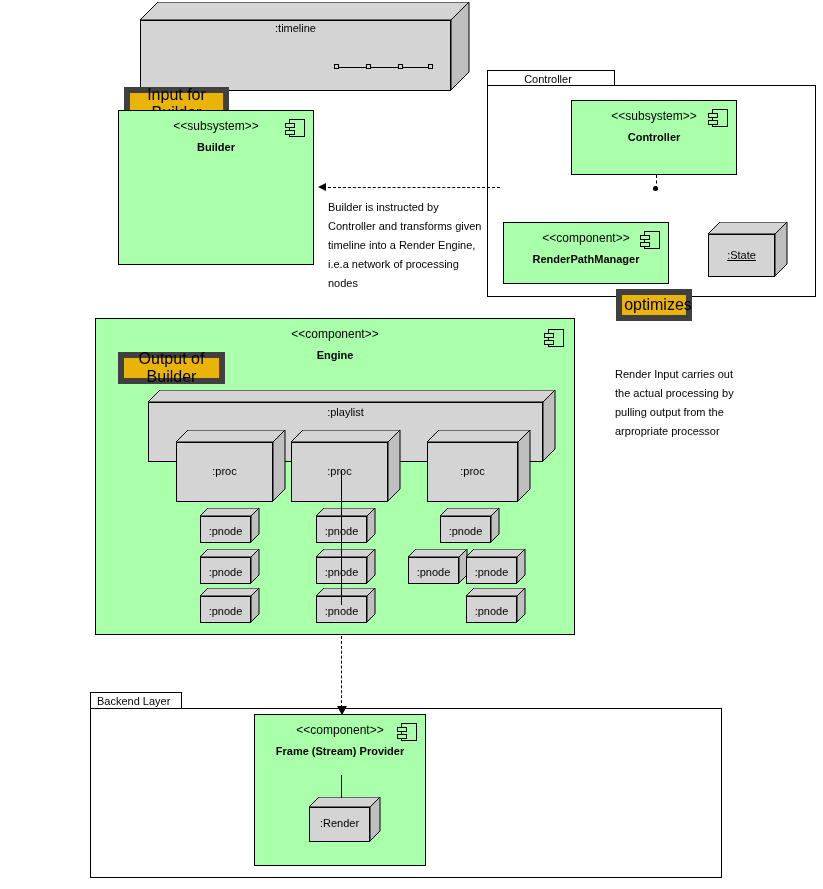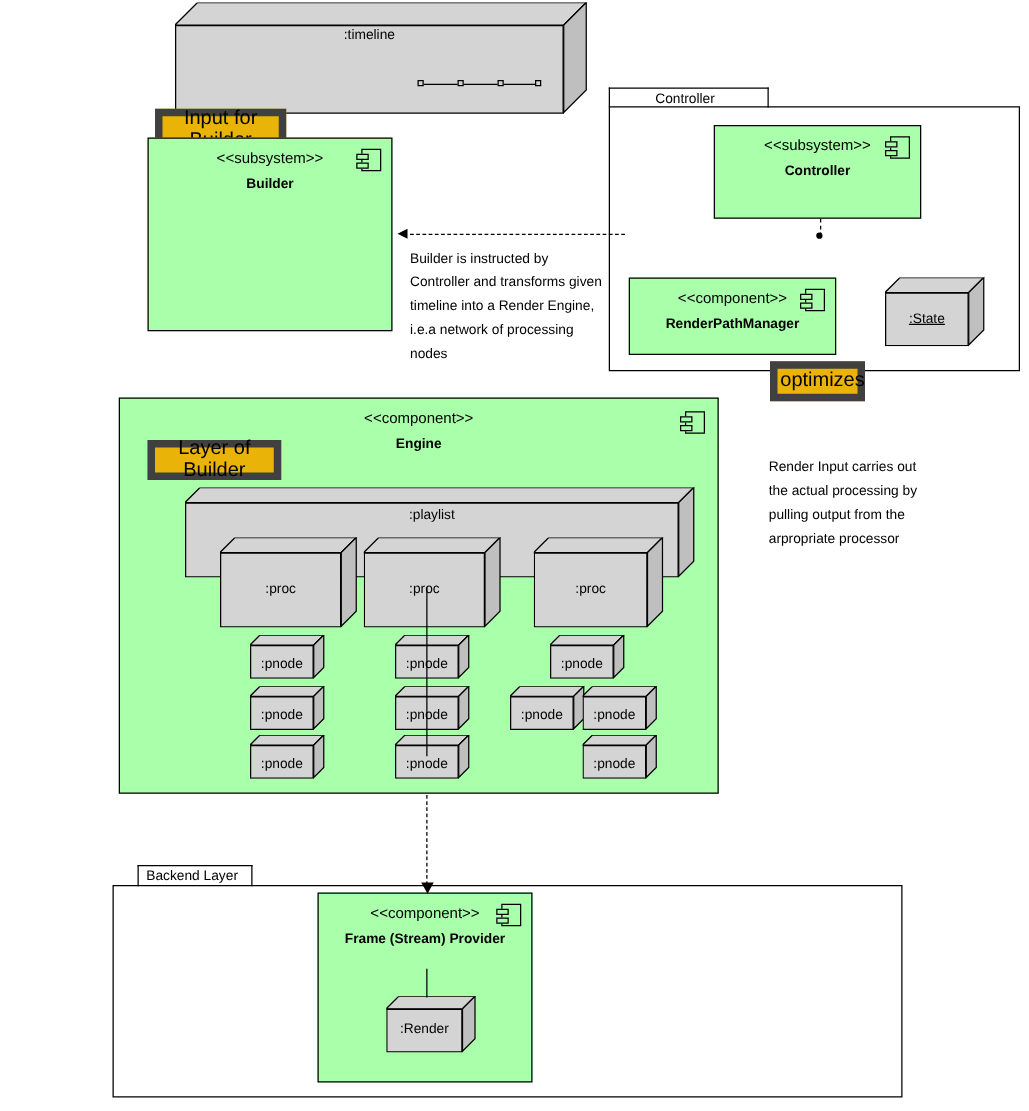--- a/index.html
+++ b/index.html
@@ -246,21 +246,21 @@
 nodes</div>
 
   <div class="comp" style="left:95px; top:318px; width:480px; height:317px;">
     <div class="shadow" style="left:4px; top:317px; width:480px; height:4px;"></div>
     <div class="shadow" style="left:480px; top:4px; width:4px; height:317px;"></div>
     <div class="comp-stereo">&lt;&lt;component&gt;&gt;</div>
     <div class="comp-name">Engine</div>
     <div class="comp-icon" style="right:10px; top:10px;"></div>
   </div>
 
-  <div class="note" style="left:118px; top:352px; width:107px; height:32px;">Layer of Builder</div>
+  <div class="note" style="left:118px; top:352px; width:107px; height:32px;">Output of Builder</div>
 
   <div class="node3d" style="left:148px; top:390px; width:408px; height:72px;text-decoration:underline;">
     <svg width="408" height="72" style="position:absolute; left:0; top:0;">
       <polygon points="0,12 12,0 407,0 395,12" fill="#d4d4d4" stroke="#000" stroke-width="1"></polygon>
       <polygon points="395,12 407,0 407,59 395,71" fill="#bfbfbf" stroke="#000" stroke-width="1"></polygon>
       <rect x="0.5" y="12.5" width="394" height="59" fill="#d4d4d4" stroke="#000" stroke-width="1"></rect>
     </svg>
     <div class="tl-label" style="left:0px; top:16px; width:395px;">:playlist</div>
   </div>
 
@@ -374,21 +374,21 @@
     <div class="tl-label" style="left:0px; top:17px; width:51px;">:pnode</div>
   </div>
 
   <div class="solid-v" style="left:341px; top:470px; height:135px;"></div>
 
   <div class="textblock" style="left:615px; top:365px; width:190px;">Render Input carries out
 the actual processing by
 pulling output from the
 arpropriate processor</div>
 
-  <div class="pkg-tab" style="left:90px; top:692px; width:92px; height:17px;margin-left:20px;">
+  <div class="pkg-tab" style="left:90px; top:692px; width:92px; height:17px;">
     <span>Backend Layer</span>
   </div>
   <div class="pkg" style="left:90px; top:708px; width:632px; height:170px;"></div>
 
   <div class="comp" style="left:254px; top:714px; width:172px; height:152px;">
     <div class="shadow" style="left:4px; top:152px; width:172px; height:4px;"></div>
     <div class="shadow" style="left:172px; top:4px; width:4px; height:152px;"></div>
     <div class="comp-stereo">&lt;&lt;component&gt;&gt;</div>
     <div class="comp-name">Frame (Stream) Provider</div>
     <div class="comp-icon" style="right:8px; top:8px;"></div>

